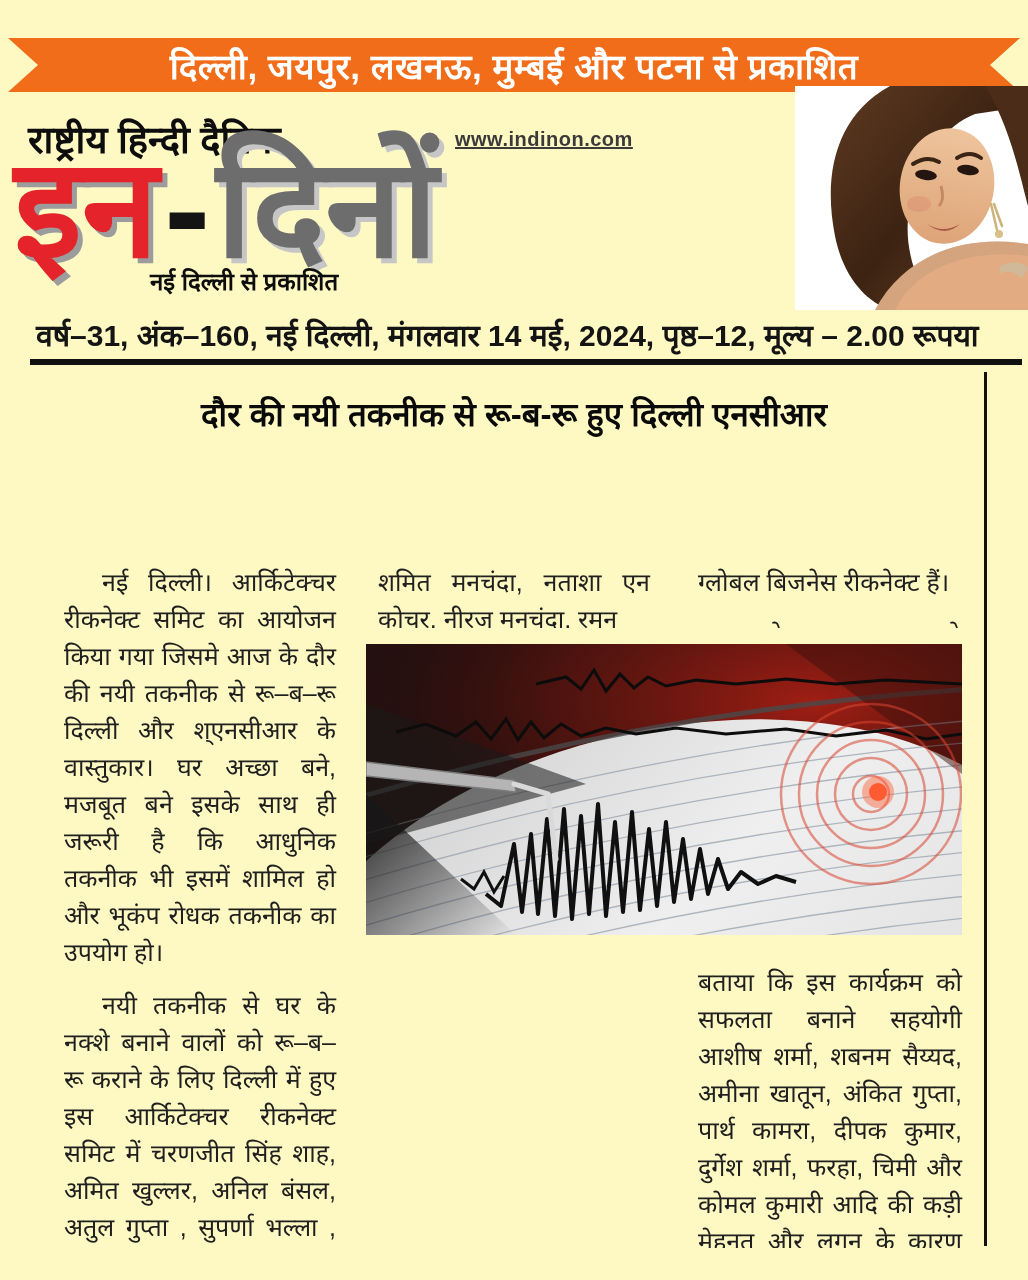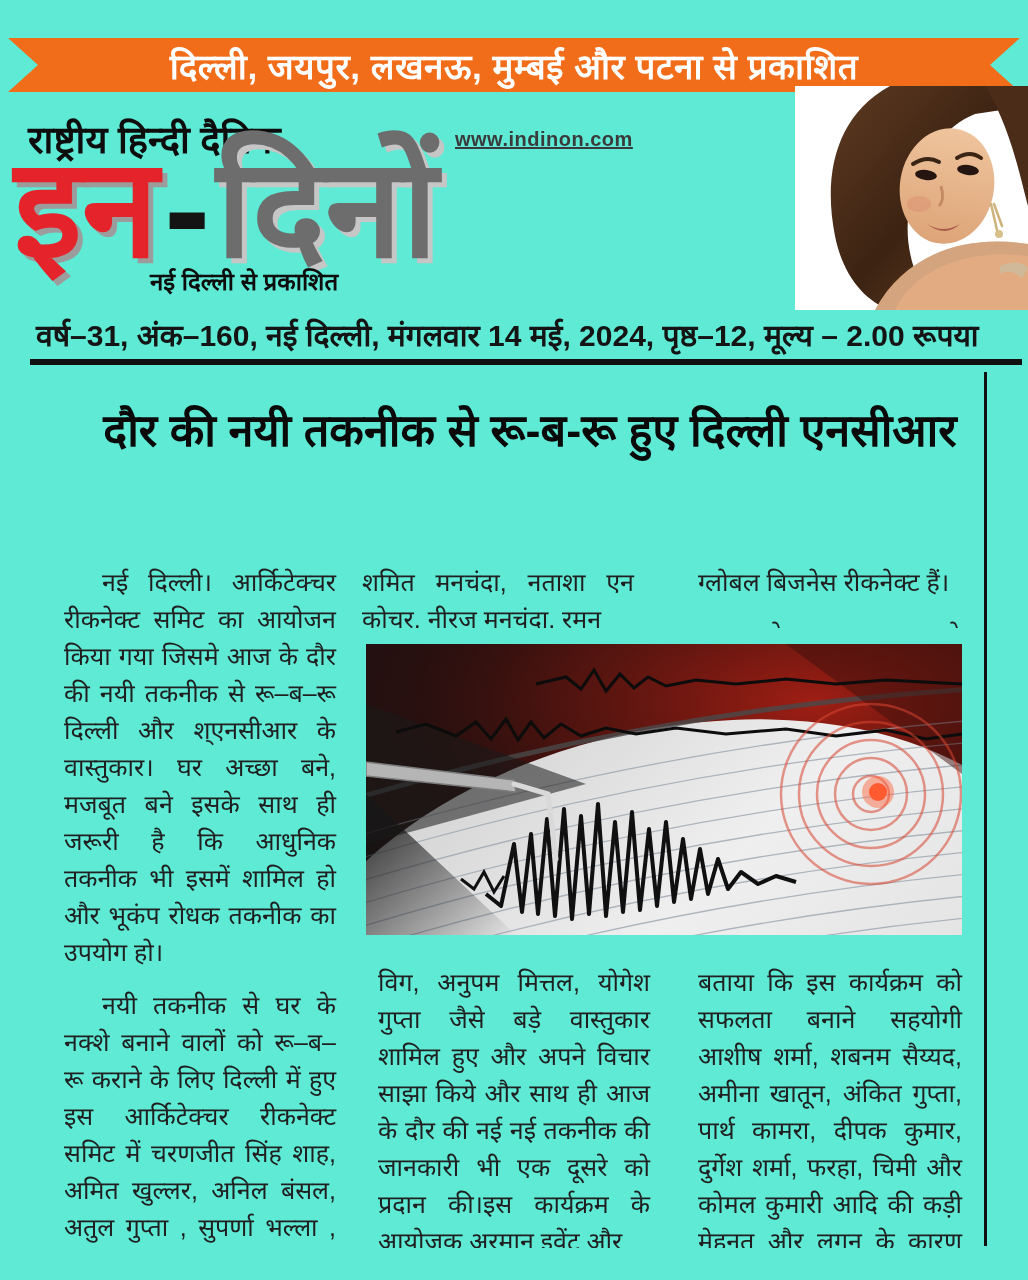--- a/index.html
+++ b/index.html
@@ -1,17 +1,17 @@
 <!DOCTYPE html>
 <html><head>
 <meta charset="utf-8">
 <style>
   html,body{margin:0;padding:0;background:#ffffff;}
   .page{
-    position:relative;width:1028px;height:1280px;background:#5eead4;overflow:hidden;
+    position:relative;width:1028px;height:1280px;background:#fef9c3;overflow:hidden;
     font-family:"Liberation Sans",sans-serif;color:#1c1c1c;
   }
   
   .ribbon{
     position:absolute;left:8px;top:38px;width:1012px;height:54px;
     background:#f26d1a;
     clip-path:polygon(0 0,100% 0,calc(100% - 30px) 50%,100% 100%,0 100%,30px 50%);
     display:flex;align-items:center;justify-content:center;
   }
   .ribbon span{color:#ffffff;font-weight:bold;font-size:35px;letter-spacing:.5px;}
@@ -23,29 +23,29 @@
   .masthead .gray{color:#6d6d6d;text-shadow:5px 5px 0 #c6c6c6;}
   .website{position:absolute;left:455px;top:128px;font-size:20px;font-weight:bold;color:#3a3a3a;letter-spacing:.5px;text-decoration:underline;}
   .tagline-bottom{position:absolute;left:150px;top:264px;font-size:24px;font-weight:bold;color:#0d0d0d;}
   .photo{position:absolute;left:795px;top:86px;width:233px;height:224px;}
   
   .dateline{position:absolute;left:36px;top:314px;width:956px;font-size:30px;font-weight:bold;color:#141414;white-space:nowrap;}
   .thick-rule{position:absolute;left:30px;top:359px;width:992px;height:6px;background:#111;}
   .v-rule{position:absolute;left:984px;top:372px;width:3px;height:874px;background:#111;}
   
   .headline{
-    position:absolute;left:50px;top:382px;width:928px;margin:16px;
-    text-align:center;font-size:45px;font-weight:800;line-height:65px;color:#0a0a0a;
+    position:absolute;left:50px;top:382px;width:928px;margin:0;
+    text-align:center;font-size:33px;font-weight:800;line-height:65px;color:#0a0a0a;
   }
   
   .col{position:absolute;font-size:25px;line-height:37px;text-align:justify;color:#1f1f1f;}
   .col p{margin:16px;text-indent:38px;}
   .col p.noindent{text-indent:0;}
   .col1{left:48px;top:548px;width:304px;height:700px;overflow:hidden;}
-  .col2top{left:346px;top:548px;width:304px;height:80px;overflow:hidden;}
+  .col2top{left:362px;top:548px;width:304px;height:80px;overflow:hidden;}
   .col3top{left:682px;top:548px;width:296px;height:80px;overflow:hidden;}
   .col2bottom{left:362px;top:948px;width:304px;height:300px;overflow:hidden;}
   .col3bottom{left:682px;top:948px;width:296px;height:300px;overflow:hidden;}
   .news-image{position:absolute;left:366px;top:644px;width:596px;height:291px;}
   .news-image svg{display:block;}
 </style>
 </head>
 <body>
 
 <div class="page">
@@ -171,21 +171,18 @@
           <circle cx="505" cy="150" r="36"></circle>
         <circle cx="505" cy="150" r="54"></circle>
           <circle cx="505" cy="150" r="72"></circle>
           <circle cx="505" cy="150" r="90"></circle>
       </g>
       <circle cx="512" cy="148" r="16" fill="#ff6038" opacity=".45"></circle>
       <circle cx="512" cy="148" r="9" fill="#ff5a30"></circle>
     </svg>
   </div>
 
-  <div class="col col2bottom">
-    <p class="noindent">विग, अनुपम मित्तल, योगेश गुप्ता जैसे बड़े वास्तुकार शामिल हुए और अपने विचार साझा किये और साथ ही आज के दौर की नई नई तकनीक की जानकारी भी एक दूसरे को प्रदान की।इस कार्यक्रम के आयोजक अरमान इवेंट और</p>
-  </div>
 
   <div class="col col3bottom">
     <p class="noindent">बताया कि इस कार्यक्रम को सफलता बनाने सहयोगी आशीष शर्मा, शबनम सैय्यद, अमीना खातून, अंकित गुप्ता, पार्थ कामरा, दीपक कुमार, दुर्गेश शर्मा, फरहा, चिमी और कोमल कुमारी आदि की कड़ी मेहनत और लगन के कारण संभव हुआ है।</p>
   </div>
 
 </div>
 
 </body></html>

